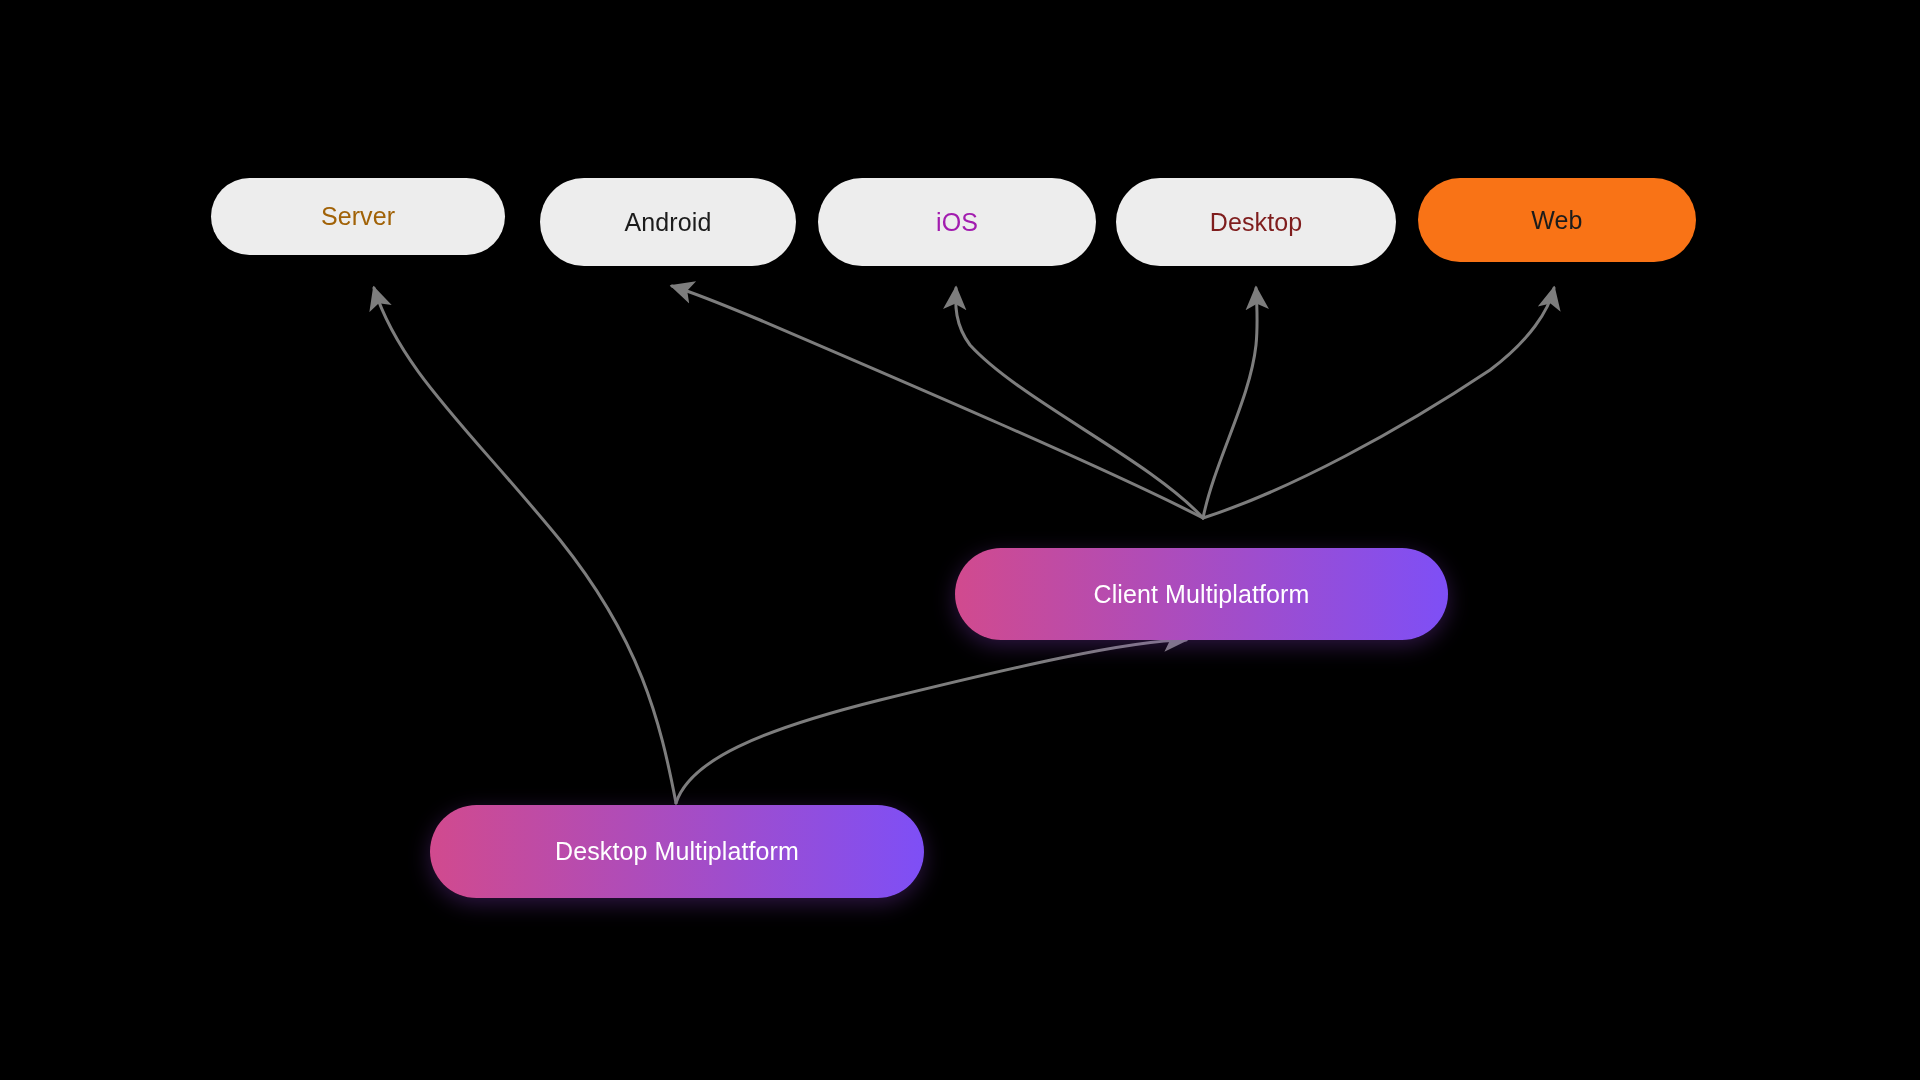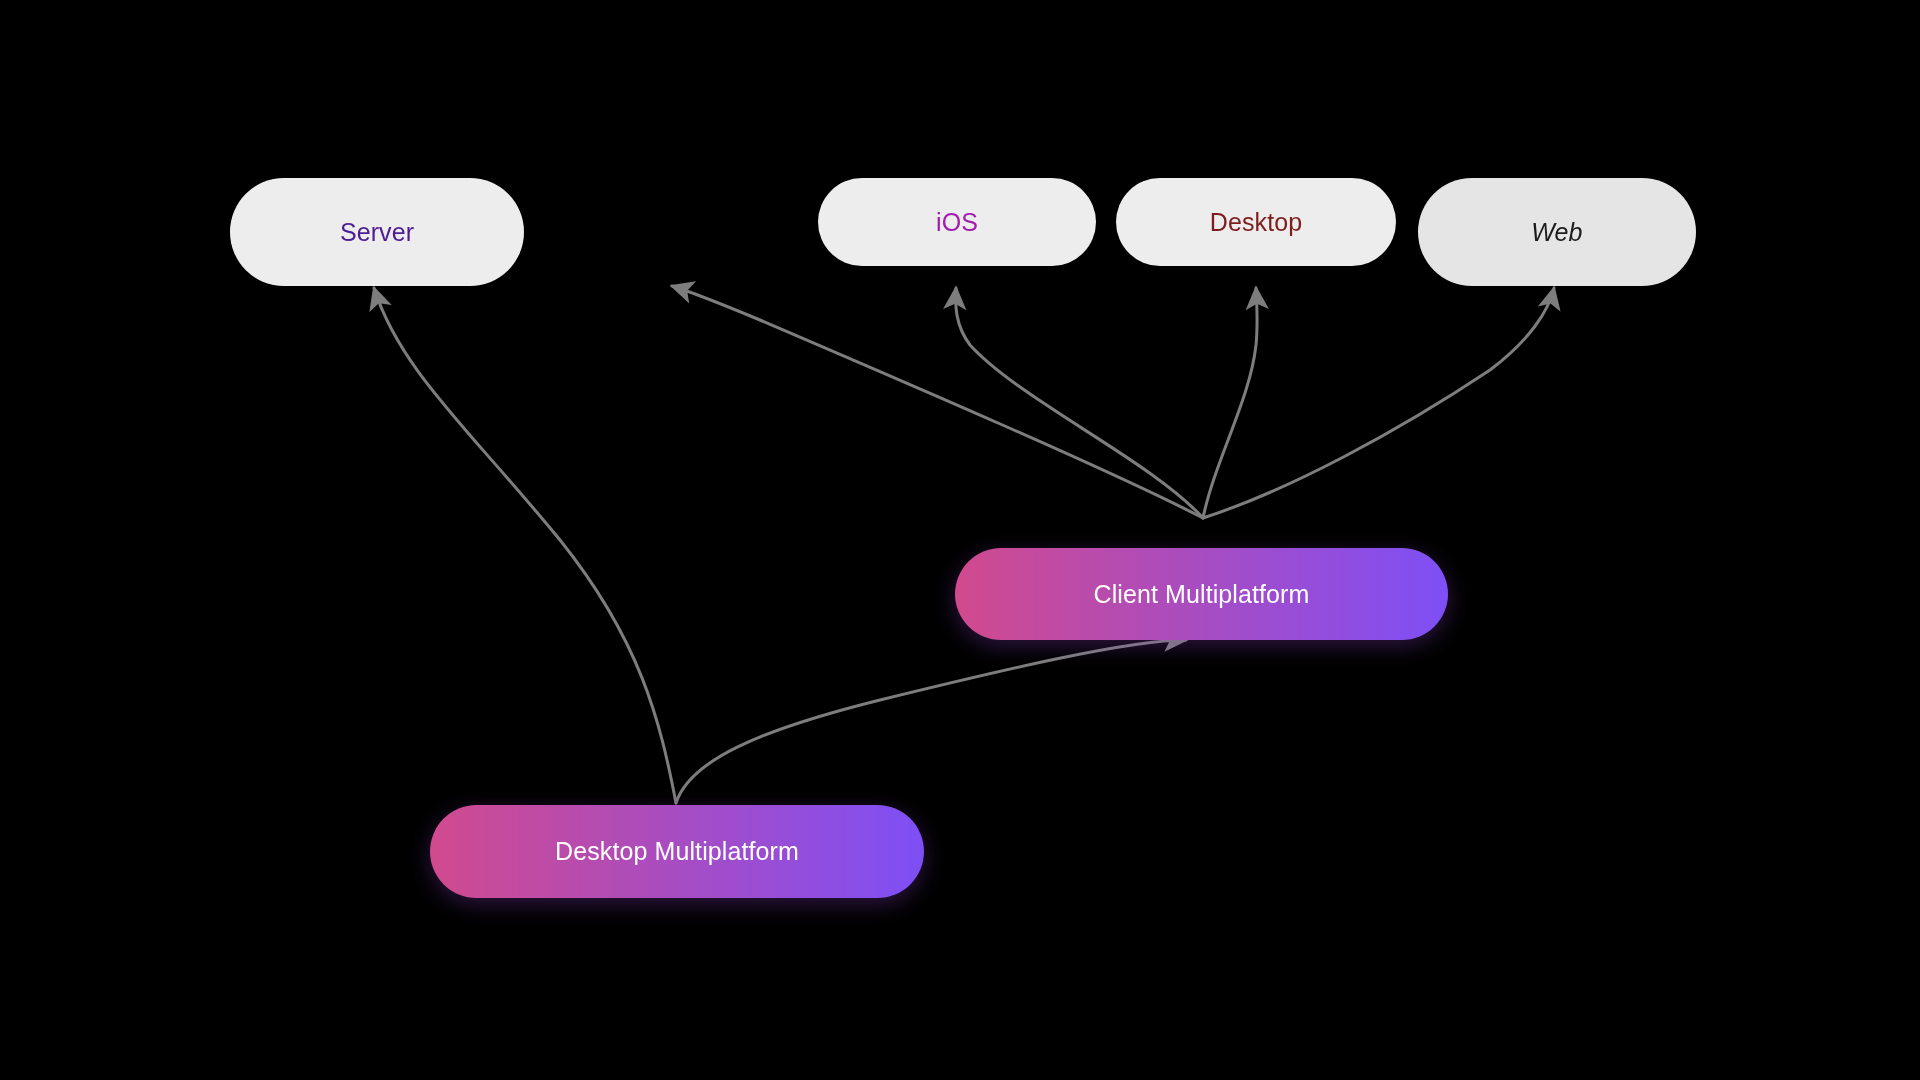--- a/index.html
+++ b/index.html
@@ -77,34 +77,37 @@
     <g id="edge-group" fill="none" stroke="#7d7d7d" stroke-width="3" stroke-linecap="round">
         <path d="M 1203 518 C 1110 470 900 380 760 320 C 712 300 685 290 672 286" marker-end="url(#arrowhead)"></path>
         <path d="M 1203 518 C 1150 460 1020 400 970 345 C 955 325 955 305 956 288" marker-end="url(#arrowhead)"></path>
         <path d="M 1203 518 C 1215 460 1250 400 1256 345 C 1258 325 1257 305 1256 288" marker-end="url(#arrowhead)"></path>
         <path d="M 1203 518 C 1290 490 1400 430 1490 370 C 1530 340 1549 310 1554 288" marker-end="url(#arrowhead)"></path>
         <path d="M 676 803 C 660 720 640 640 560 540 C 470 430 400 370 374 288" marker-end="url(#arrowhead)"></path>
         <path d="M 676 803 C 690 760 760 730 880 700 C 1010 668 1130 640 1186 640" marker-end="url(#arrowhead)"></path>
       </g>
   </svg>
 
-  <div class="node node-platform" style="left: 230px; top: 178px; width: 294px; height: 108px; background: rgb(237, 237, 237); color: #4c1d95;">
+  <div class="node node-platform" style="left: 211px; top: 178px; width: 294px; height: 77px; background: rgb(237, 237, 237); color: #a16207;">
     <span class="node-label">Server</span>
   </div>
 
+  <div class="node node-platform" style="left: 540px; top: 178px; width: 256px; height: 88px; background: rgb(237, 237, 237); color: rgb(28, 28, 28);">
+    <span class="node-label">Android</span>
+  </div>
 
   <div class="node node-platform" style="left: 818px; top: 178px; width: 278px; height: 88px; background: rgb(237, 237, 237); color: #a21caf;">
     <span class="node-label">iOS</span>
   </div>
 
   <div class="node node-platform" style="left: 1116px; top: 178px; width: 280px; height: 88px; background: rgb(237, 237, 237); color: #7f1d1d;">
     <span class="node-label">Desktop</span>
   </div>
 
-  <div class="node node-platform" style="left: 1418px; top: 178px; width: 278px; height: 108px; background: #e5e5e5; color: rgb(28, 28, 28); font-style: italic;">
+  <div class="node node-platform" style="left: 1418px; top: 178px; width: 278px; height: 84px; background: #f97316; color: rgb(28, 28, 28);">
     <span class="node-label">Web</span>
   </div>
 
   <div class="node node-gradient" style="left: 955px; top: 520px; width: 493px; height: 92px; background: linear-gradient(90deg, rgb(209, 74, 142) 0%, rgb(126, 79, 246) 100%); color: rgb(255, 255, 255); margin-top: 28px;">
     <span class="node-label">Client Multiplatform</span>
   </div>
 
   <div class="node node-gradient" style="left: 430px; top: 805px; width: 494px; height: 93px; background: linear-gradient(90deg, rgb(209, 74, 142) 0%, rgb(126, 79, 246) 100%); color: rgb(255, 255, 255);">
     <span class="node-label">Desktop Multiplatform</span>
   </div>

